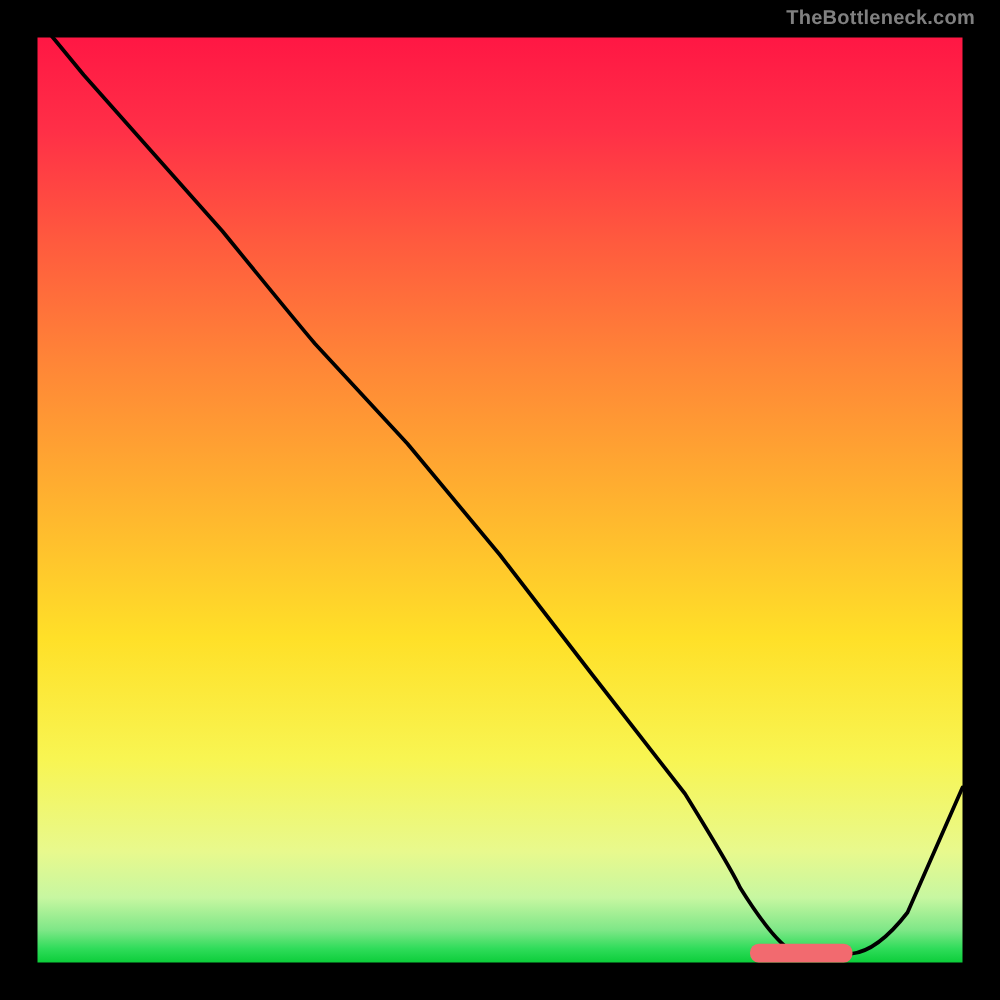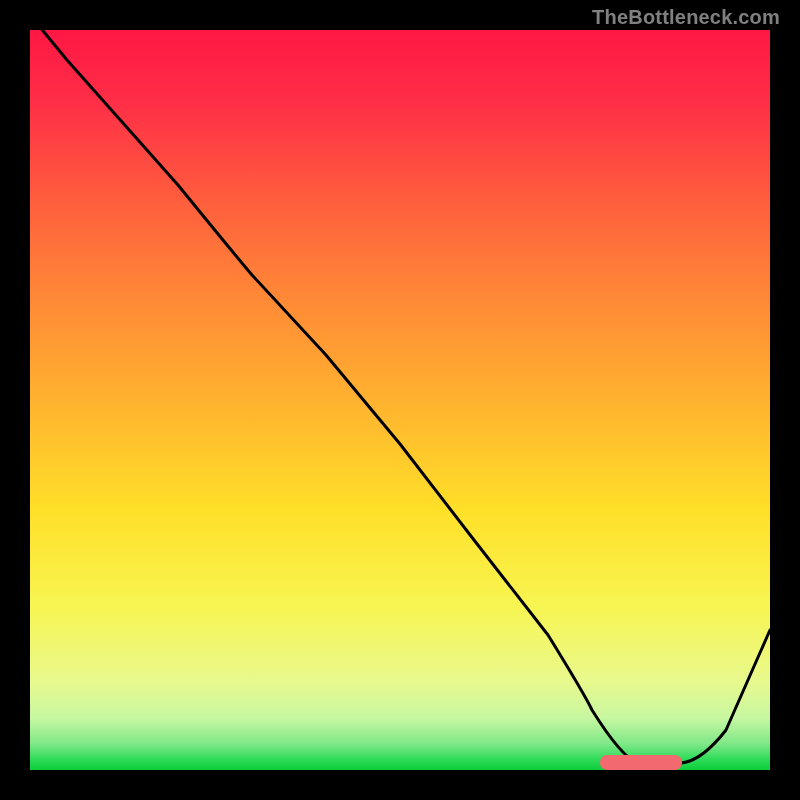--- a/index.html
+++ b/index.html
@@ -10,21 +10,21 @@
     width: 800px;
     height: 800px;
     background: #000;
   }
 
   .watermark {
     position: absolute;
     top: 6px;
     right: 20px;
     font-family: Arial, Helvetica, sans-serif;
-    font-size: 20px;
+    font-size: 16px;
     font-weight: 600;
     color: #808080;
     letter-spacing: 0.2px;
     z-index: 10;
   }
 
   .plot-wrap {
     position: absolute;
     left: 30px;
     top: 30px;

